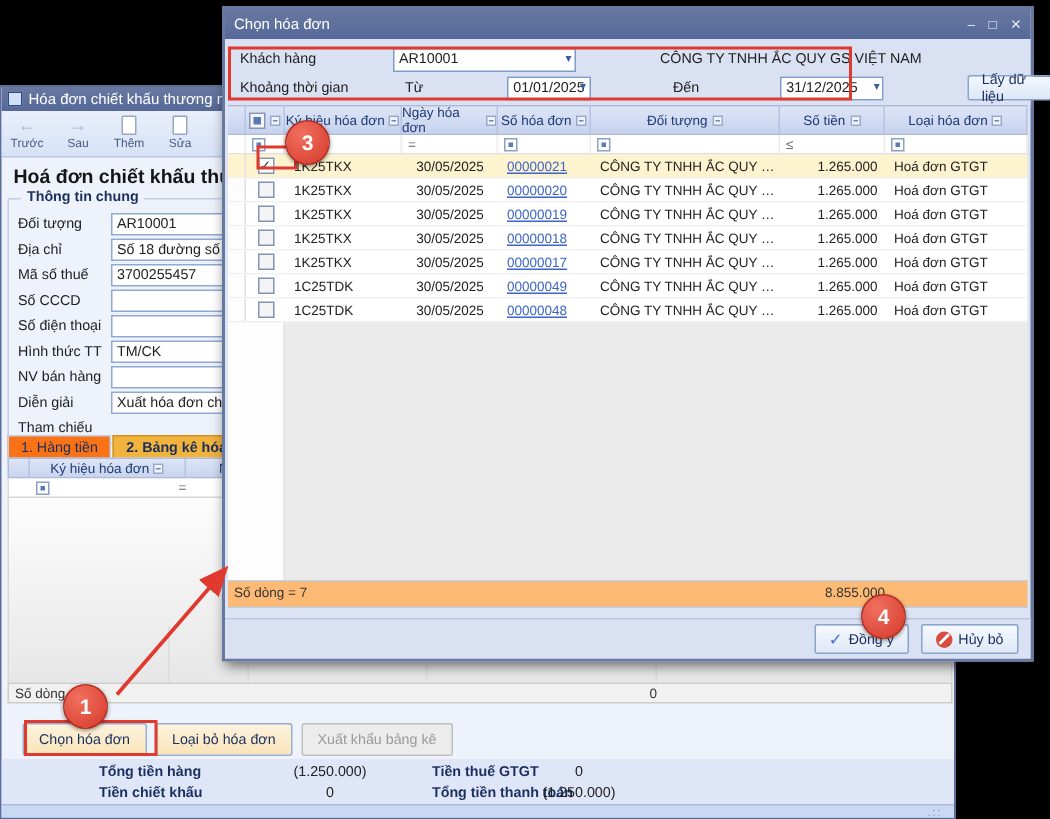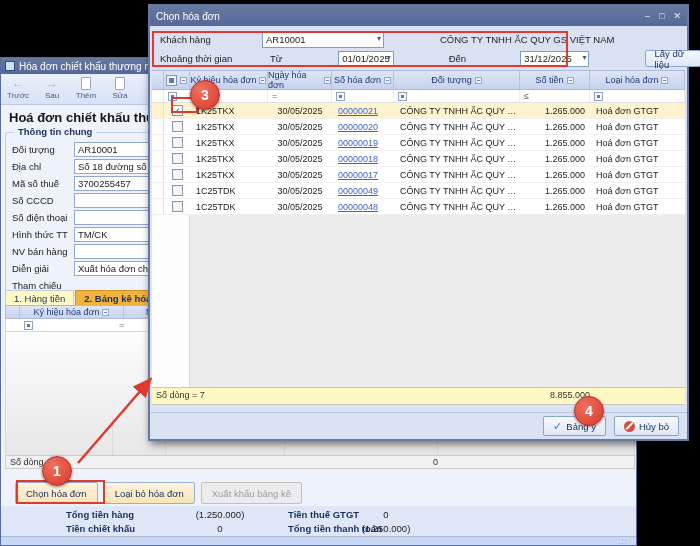--- a/index.html
+++ b/index.html
@@ -31,21 +31,21 @@
     border:1px solid #c3cde6; border-radius:2px; }
   .mw-group-title { position:absolute; left:8px; top:-7px; background:#eef2fb; padding:0 4px;
     font-size:9.5px; font-weight:bold; color:#1a2f5e; }
   .fieldrow { position:absolute; left:6px; height:16px; display:flex; align-items:center; }
   .flabel { width:62px; font-size:9.5px; color:#222; flex:0 0 auto; }
   .finput { width:292px; height:15px; background:#fff; border:1px solid #8fa9d2;
     font-size:9.5px; color:#222; padding:0 3px; display:flex; align-items:center; white-space:nowrap; overflow:hidden; }
 
   .mw-tabs { position:absolute; left:4px; top:232px; height:15px; display:flex; gap:1px; }
   .mwtab { height:15px; padding:0 8px; font-size:9.5px; display:flex; align-items:center;
-    border:1px solid #c3cde6; border-bottom:none; background:#fef9c3; color:#1a2f5e; white-space:nowrap; }
+    border:1px solid #c3cde6; border-bottom:none; background:#f97316; color:#1a2f5e; white-space:nowrap; }
   .mwtab.active { background:#f2b33d; font-weight:bold; border-color:#cf9227; }
 
   .mw-grid-header { position:absolute; left:4px; top:247px; width:630px; height:14px;
     background:linear-gradient(#dde5f6,#c8d4ee); border:1px solid #aebad8; display:flex; }
   .mw-gh-cell { height:100%; display:flex; align-items:center; justify-content:center; gap:3px;
     font-size:9px; color:#1f3a73; border-right:1px solid #b5c2e2; position:relative; }
   .hfilter { width:7px; height:7px; border:1px solid #9aa8c8; background:#eef2fb; position:relative; flex:0 0 auto; }
   .hfilter::after { content:""; position:absolute; left:1px; top:2px; width:3px; height:1px; background:#7186b3; }
   .mw-filterrow { position:absolute; left:4px; top:261px; width:630px; height:13px;
     background:#fff; border:1px solid #d7d7d7; border-top:none; display:flex; align-items:center; }
@@ -110,21 +110,21 @@
   .dg-cell.center { justify-content:center; }
   .dg-cell.right { justify-content:flex-end; padding-right:5px; }
   .dg-cell.padl { padding-left:6px; }
   .link { color:#3e64c8; text-decoration:underline; }
   .chk { width:11px; height:11px; border:1px solid #8593b5; background:#f4f4f4;
     display:flex; align-items:center; justify-content:center; font-size:9px; color:#2b2b2b; }
   .chk.checked { background:#fff; }
   .chk.partial::after { content:""; width:5px; height:5px; background:#5b79b5; }
   .dg-empty { position:absolute; left:0; width:533px; background:#ebebeb; }
   .dg-emptystrip { position:absolute; left:0; width:38px; background:#fdfdfd; border-right:1px solid #e0e0e0; }
-  .dg-footer { position:absolute; left:0; width:533px; height:18px; background:#fef9c3;
+  .dg-footer { position:absolute; left:0; width:533px; height:18px; background:#fdba74;
     border-top:1px solid #c5c5c5; border-bottom:1px solid #c5c5c5; font-size:9px; color:#333; }
   .dg-rowcount { position:absolute; left:4px; top:2px; }
   .dg-amounttotal { position:absolute; left:300px; top:2px; width:138px; text-align:right; }
 
   .dlg-buttonbar { position:absolute; left:0; bottom:0; width:100%; height:27px; background:#d9e1f3;
     border-top:1px solid #b9c6e4; display:flex; align-items:center; justify-content:flex-end; gap:8px; padding-right:8px; }
   .dlgbtn { height:20px; padding:0 9px; font-size:9.5px; color:#1a2f5e;
     background:linear-gradient(#f6f9fe,#dfe8f6); border:1px solid #8aa5cc; border-radius:2px;
     display:flex; align-items:center; gap:4px; }
   .ok-check { color:#3f6fd1; font-weight:bold; font-size:11px; }
@@ -473,21 +473,21 @@
       </div>
       <div class="dg-footer" id="dg-footer" style="top: 317px;">
         <span class="dg-rowcount">Số dòng = 7</span>
         <span class="dg-amounttotal">8.855.000</span>
       </div>
     </div>
 
     <div class="dlg-buttonbar">
       <div class="dlgbtn">
         <span class="ok-check">✓</span>
-        <span>Bảng ý</span>
+        <span>Đồng ý</span>
       </div>
       <div class="dlgbtn">
         <span class="cancel-ico"></span>
         <span>Hủy bỏ</span>
       </div>
     </div>
   </div>
 
   <svg class="arrow-overlay" width="700" height="546">
     <defs>

